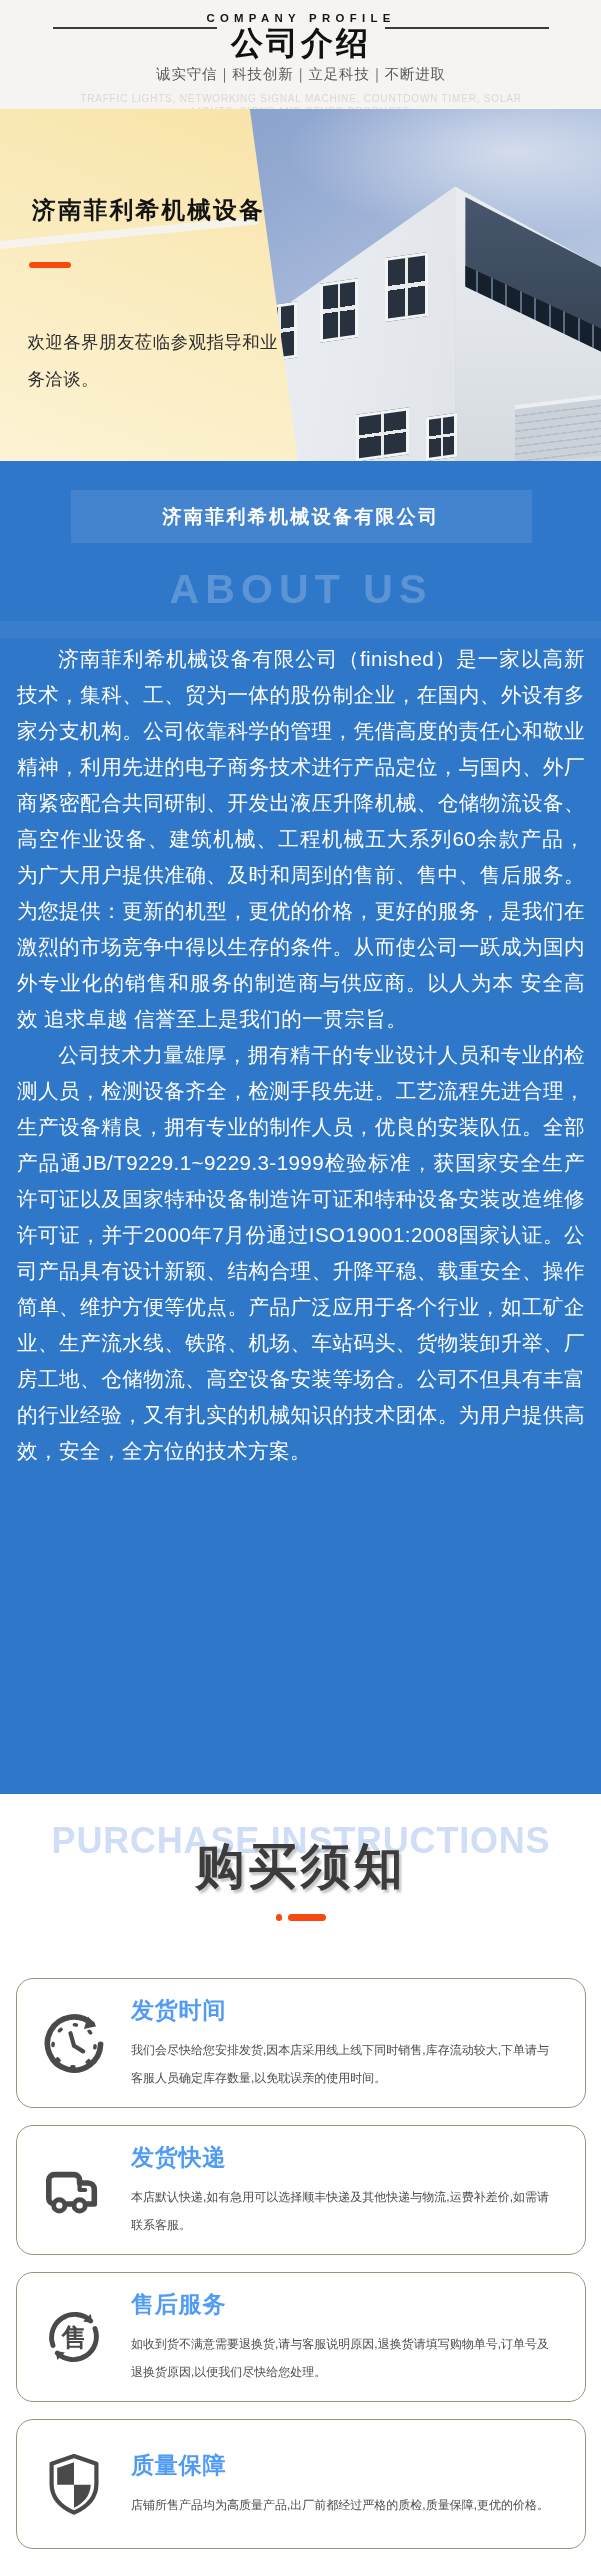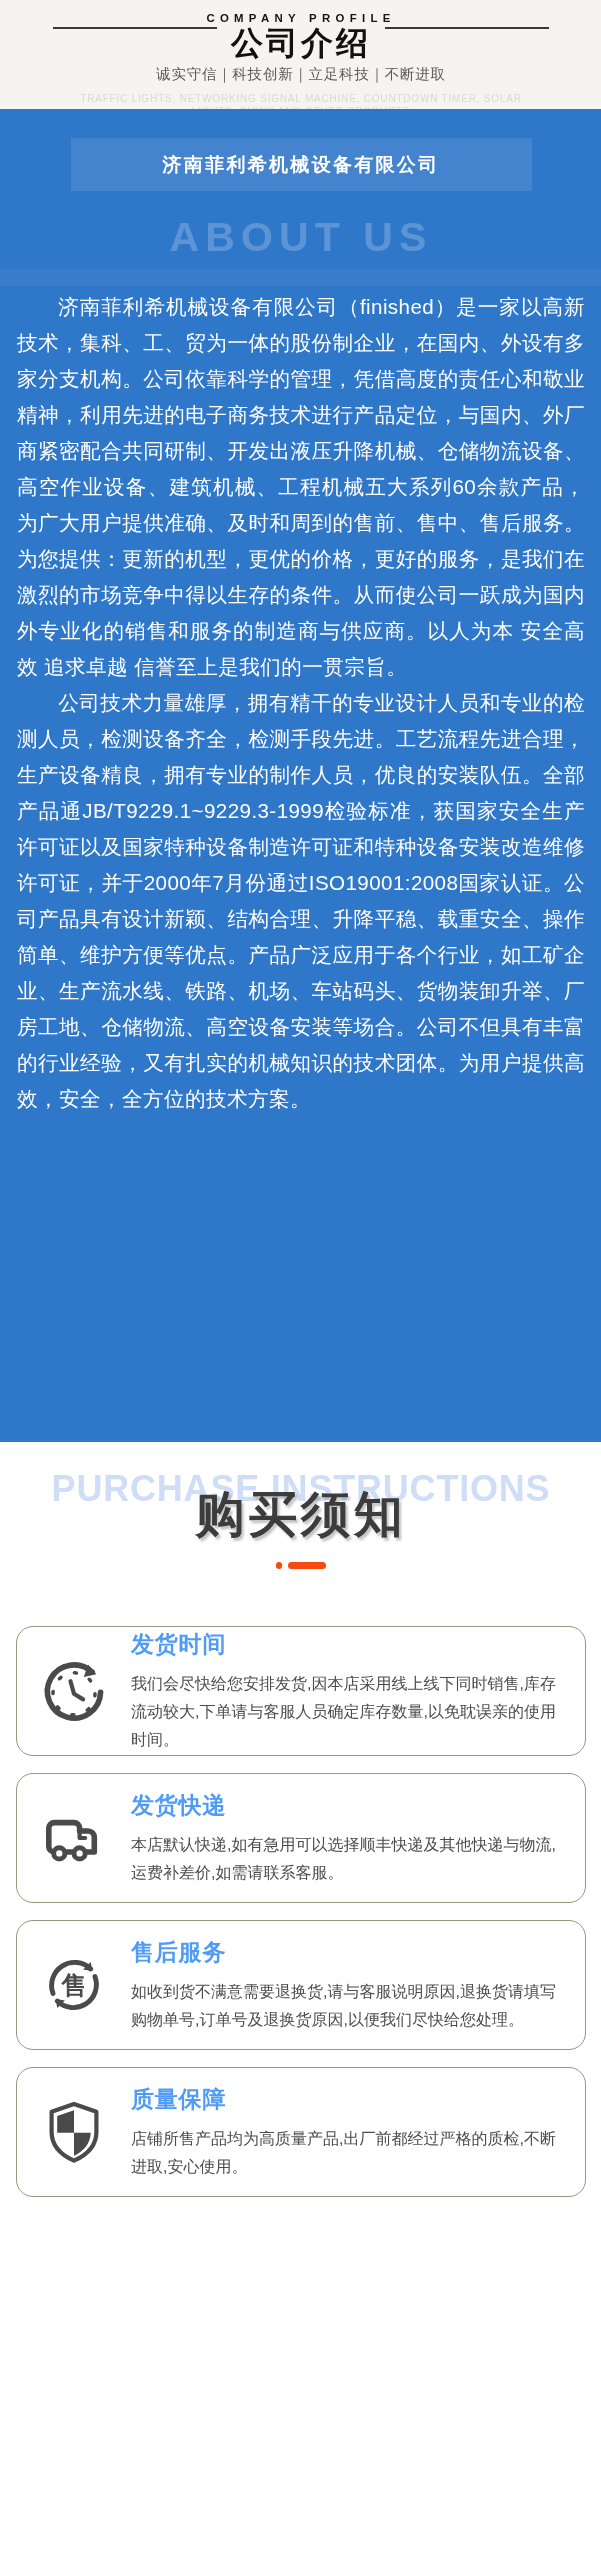--- a/index.html
+++ b/index.html
@@ -100,41 +100,62 @@
   .accent .bar { width:38px; height:6.9px; border-radius:3.8px; }
 
   .cards { padding:0 16px; }
   .card { height:130px; border:1.5px solid #9a947f; border-radius:17px; margin-bottom:17px;
     display:flex; align-items:center; background:#fff; }
   .card-icon { flex:0 0 114px; display:flex; align-items:center; justify-content:center; }
   .card-icon svg { width:70px; height:70px; }
   .card-content { flex:1; padding-right:24.4px; }
   .card-title { font-size:23px; font-weight:700; color:#4f9bf6; margin-bottom:10px;
     letter-spacing:0.8px; }
-  .card-text { font-size:16px; color:#4c4c4c; line-height:28px; }
+  .card-text { font-size:12px; color:#4c4c4c; line-height:28px; }
 </style>
 </head>
 <body>
 
 <div class="page">
 
   <header class="header">
     <div class="eyebrow">COMPANY PROFILE</div>
     <div class="title-row">
       <span class="title-line"></span>
       <h1 class="header-title">公司介绍</h1>
       <span class="title-line"></span>
     </div>
     <div class="tagline">诚实守信｜科技创新｜立足科技｜不断进取</div>
     <div class="subcaption">
       <div>TRAFFIC LIGHTS, NETWORKING SIGNAL MACHINE, COUNTDOWN TIMER, SOLAR</div>
       <div>LIGHTS, SIGNS AND OTHER PRODUCTS</div>
     </div>
   </header>
 
+  <section class="hero">
+    <div class="photo">
+      <div class="facade-left"></div>
+      <div class="facade-right"></div>
+      <div class="dark-band"></div>
+      <div class="band-windows"></div>
+      <div class="win win-a"></div>
+      <div class="win win-b"></div>
+      <div class="win win-c"></div>
+      <div class="win win-d"></div>
+      <div class="win win-e"></div>
+      <div class="roller-door"></div>
+    </div>
+    <div class="overlay"></div>
+    <div class="overlay-slash"></div>
+    <div class="hero-text">
+      <div class="hero-name">济南菲利希机械设备</div>
+      <div class="hero-dash" style="background: rgb(248, 73, 15);"></div>
+      <p class="hero-welcome">欢迎各界朋友莅临参观指导和业务洽谈。</p>
+    </div>
+  </section>
 
   <section class="about">
     <div class="about-band">
       <h2>济南菲利希机械设备有限公司</h2>
     </div>
     <div class="about-watermark">ABOUT US</div>
     <div class="about-stripe"></div>
     <div class="about-text">
       <p>济南菲利希机械设备有限公司（finished）是一家以高新技术，集科、工、贸为一体的股份制企业，在国内、外设有多家分支机构。公司依靠科学的管理，凭借高度的责任心和敬业精神，利用先进的电子商务技术进行产品定位，与国内、外厂商紧密配合共同研制、开发出液压升降机械、仓储物流设备、高空作业设备、建筑机械、工程机械五大系列60余款产品，为广大用户提供准确、及时和周到的售前、售中、售后服务。为您提供：更新的机型，更优的价格，更好的服务，是我们在激烈的市场竞争中得以生存的条件。从而使公司一跃成为国内外专业化的销售和服务的制造商与供应商。以人为本 安全高效 追求卓越 信誉至上是我们的一贯宗旨。</p>
       <p>公司技术力量雄厚，拥有精干的专业设计人员和专业的检测人员，检测设备齐全，检测手段先进。工艺流程先进合理，生产设备精良，拥有专业的制作人员，优良的安装队伍。全部产品通JB/T9229.1~9229.3-1999检验标准，获国家安全生产许可证以及国家特种设备制造许可证和特种设备安装改造维修许可证，并于2000年7月份通过ISO19001:2008国家认证。公司产品具有设计新颖、结构合理、升降平稳、载重安全、操作简单、维护方便等优点。产品广泛应用于各个行业，如工矿企业、生产流水线、铁路、机场、车站码头、货物装卸升举、厂房工地、仓储物流、高空设备安装等场合。公司不但具有丰富的行业经验，又有扎实的机械知识的技术团体。为用户提供高效，安全，全方位的技术方案。</p>
@@ -202,21 +223,21 @@
       <div class="card">
         <div class="card-icon">
           <svg viewBox="0 0 100 100" fill="none" stroke="#4a4a4a" stroke-linejoin="round">
             <path d="M50 10 L82 21 V50 C82 70 68 83 50 91 C32 83 18 70 18 50 V21 Z" stroke-width="6"></path>
             <path d="M50 19 L26 27 V51 H50 Z" fill="#4a4a4a" stroke="none"></path>
             <path d="M50 51 H74 C73 67 64 77 50 84 Z" fill="#4a4a4a" stroke="none"></path>
           </svg>
         </div>
         <div class="card-content">
           <div class="card-title">质量保障</div>
-          <p class="card-text">店铺所售产品均为高质量产品,出厂前都经过严格的质检,不断进取,安心使用。</p>
+          <p class="card-text">店铺所售产品均为高质量产品,出厂前都经过严格的质检,质量保障,更优的价格。</p>
         </div>
       </div>
 
     </div>
   </section>
 
 </div>
 
 
 </body></html>

